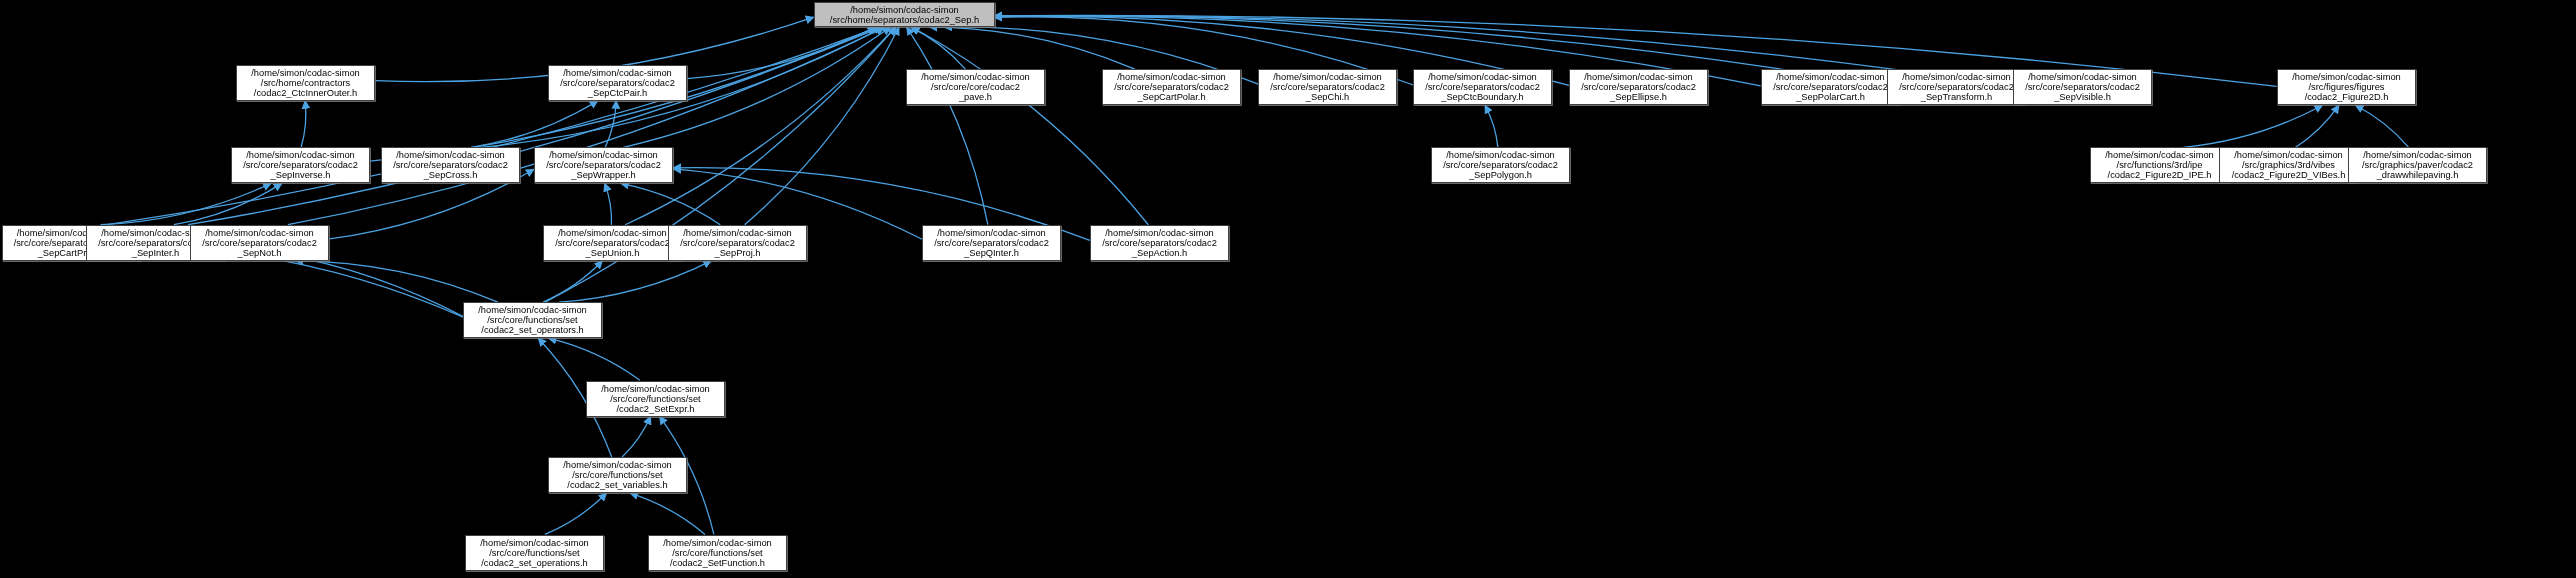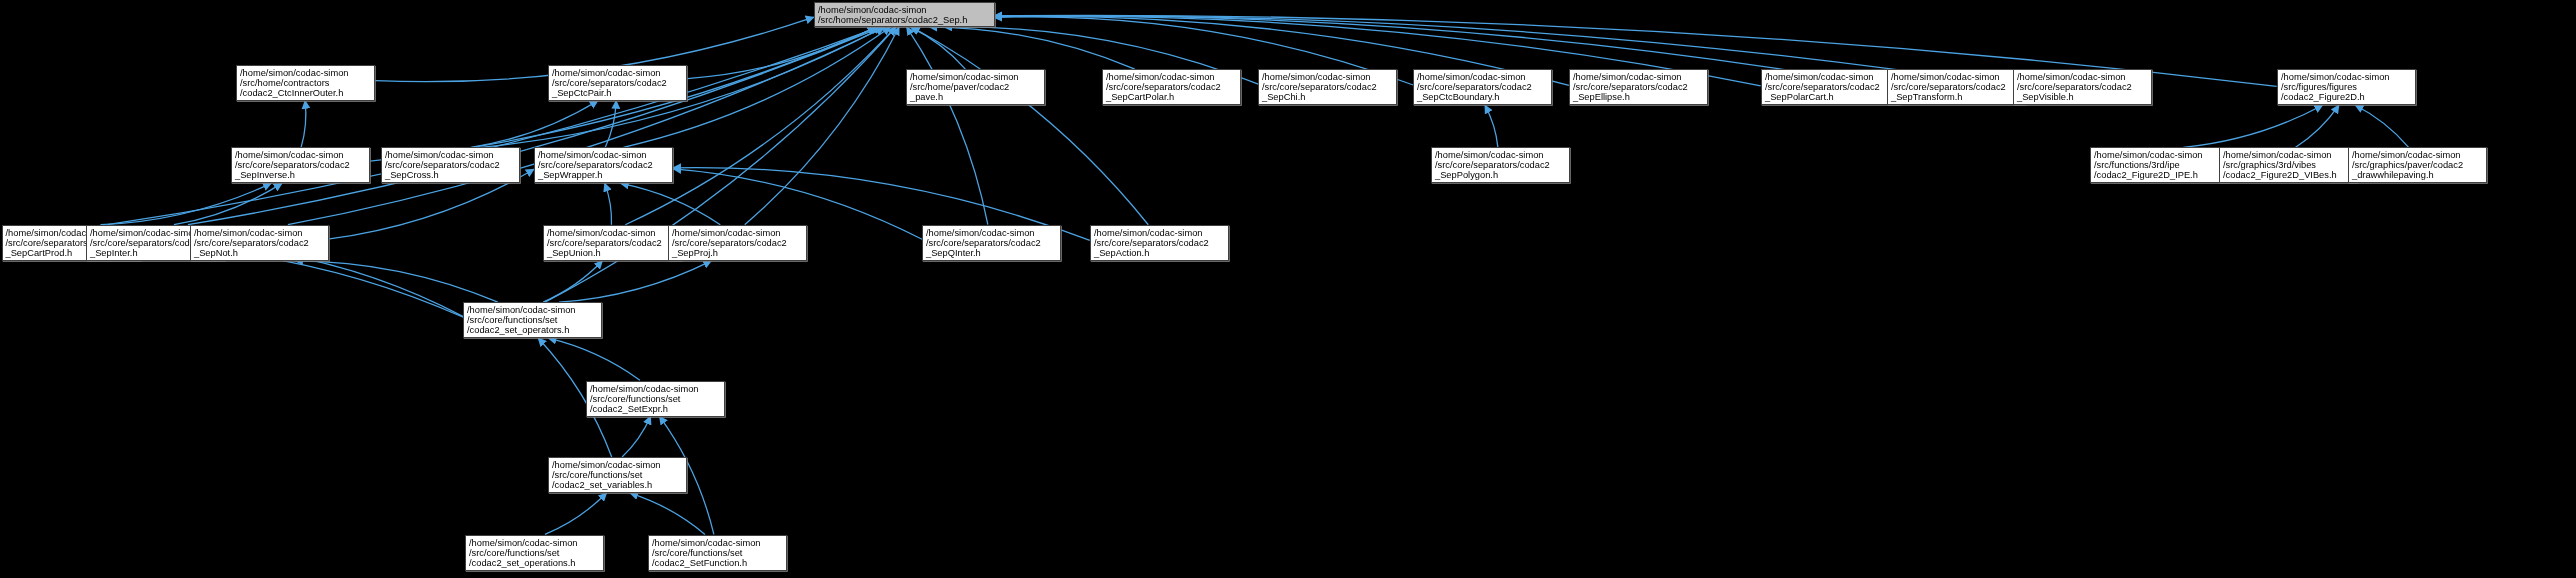--- a/index.html
+++ b/index.html
@@ -26,21 +26,21 @@
   }
   .node {
     position: absolute;
     box-sizing: border-box;
     background: #ffffff;
     border: 0.8px solid #404040;
     box-shadow: 0.8px 0.8px 0 0 #808080;
     color: #000000;
     font-size: 9.3px;
     line-height: 10.2px;
-    text-align: left;
+    text-align: center;
     padding: 2.3px 3px 2.3px 3px;
     white-space: pre;
     display: flex;
     flex-direction: column;
     justify-content: center;
     align-items: center;
     overflow: hidden;
   }
   .node.root {
     background: #bfbfbf;
@@ -106,21 +106,21 @@
       <path d="M 813.3233009708738,608 Q 780.3,519.2353398058252 715.6766990291262,450" stroke="#4ba3e3" stroke-width="1.7" fill="none" marker-end="url(#arrow)"></path>
       <path d="M 827.1,608 Q 851.4,584.78 864.9,554" stroke="#4ba3e3" stroke-width="1.7" fill="none" marker-end="url(#arrow)"></path>
       <path d="M 724.5970873786408,711 Q 771,691.6805825242718 806.4029126213592,656" stroke="#4ba3e3" stroke-width="1.7" fill="none" marker-end="url(#arrow)"></path>
       <path d="M 937.3271844660194,711 Q 893,673.5345631067961 837.6728155339806,656" stroke="#4ba3e3" stroke-width="1.7" fill="none" marker-end="url(#arrow)"></path>
       <path d="M 949.1556097560975,711 Q 928.7,625.2688780487805 876.8443902439025,554" stroke="#4ba3e3" stroke-width="1.7" fill="none" marker-end="url(#arrow)"></path>
     </svg>
   <div id="nodes-layer">
       <div class="node root" style="left: 814px; top: 2.3px; width: 181px; height: 25px;"><span class="l">/home/simon/codac-simon</span><span class="l">/src/home/separators/codac2_Sep.h</span></div>
       <div class="node" style="left: 236px; top: 65px; width: 139px; height: 36px;"><span class="l">/home/simon/codac-simon</span><span class="l">/src/home/contractors</span><span class="l">/codac2_CtcInnerOuter.h</span></div>
       <div class="node" style="left: 548px; top: 65px; width: 139px; height: 36px;"><span class="l">/home/simon/codac-simon</span><span class="l">/src/core/separators/codac2</span><span class="l">_SepCtcPair.h</span></div>
-      <div class="node" style="left: 906px; top: 69px; width: 139px; height: 36px;"><span class="l">/home/simon/codac-simon</span><span class="l">/src/home/paver/codac2</span><span class="l">_pave.h</span></div>
+      <div class="node" style="left: 906px; top: 69px; width: 139px; height: 36px;"><span class="l">/home/simon/codac-simon</span><span class="l">/src/core/core/codac2</span><span class="l">_pave.h</span></div>
       <div class="node" style="left: 1102px; top: 69px; width: 139px; height: 36px;"><span class="l">/home/simon/codac-simon</span><span class="l">/src/core/separators/codac2</span><span class="l">_SepCartPolar.h</span></div>
       <div class="node" style="left: 1258px; top: 69px; width: 139px; height: 36px;"><span class="l">/home/simon/codac-simon</span><span class="l">/src/core/separators/codac2</span><span class="l">_SepChi.h</span></div>
       <div class="node" style="left: 1413px; top: 69px; width: 139px; height: 36px;"><span class="l">/home/simon/codac-simon</span><span class="l">/src/core/separators/codac2</span><span class="l">_SepCtcBoundary.h</span></div>
       <div class="node" style="left: 1569px; top: 69px; width: 139px; height: 36px;"><span class="l">/home/simon/codac-simon</span><span class="l">/src/core/separators/codac2</span><span class="l">_SepEllipse.h</span></div>
       <div class="node" style="left: 1761px; top: 69px; width: 139px; height: 36px;"><span class="l">/home/simon/codac-simon</span><span class="l">/src/core/separators/codac2</span><span class="l">_SepPolarCart.h</span></div>
       <div class="node" style="left: 1887px; top: 69px; width: 139px; height: 36px;"><span class="l">/home/simon/codac-simon</span><span class="l">/src/core/separators/codac2</span><span class="l">_SepTransform.h</span></div>
       <div class="node" style="left: 2013px; top: 69px; width: 139px; height: 36px;"><span class="l">/home/simon/codac-simon</span><span class="l">/src/core/separators/codac2</span><span class="l">_SepVisible.h</span></div>
       <div class="node" style="left: 2277px; top: 69px; width: 139px; height: 36px;"><span class="l">/home/simon/codac-simon</span><span class="l">/src/figures/figures</span><span class="l">/codac2_Figure2D.h</span></div>
       <div class="node" style="left: 231px; top: 147px; width: 139px; height: 36px;"><span class="l">/home/simon/codac-simon</span><span class="l">/src/core/separators/codac2</span><span class="l">_SepInverse.h</span></div>
       <div class="node" style="left: 381px; top: 147px; width: 139px; height: 36px;"><span class="l">/home/simon/codac-simon</span><span class="l">/src/core/separators/codac2</span><span class="l">_SepCross.h</span></div>

